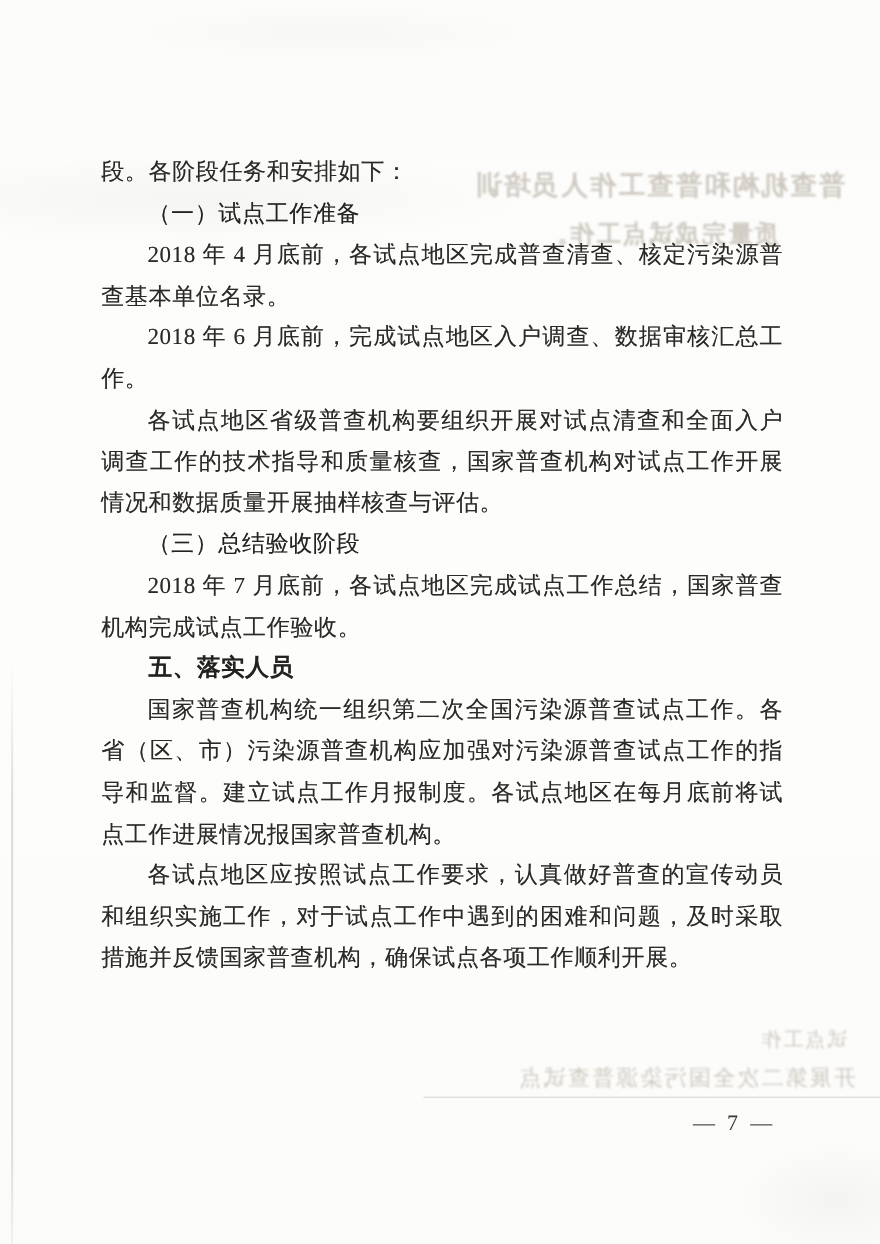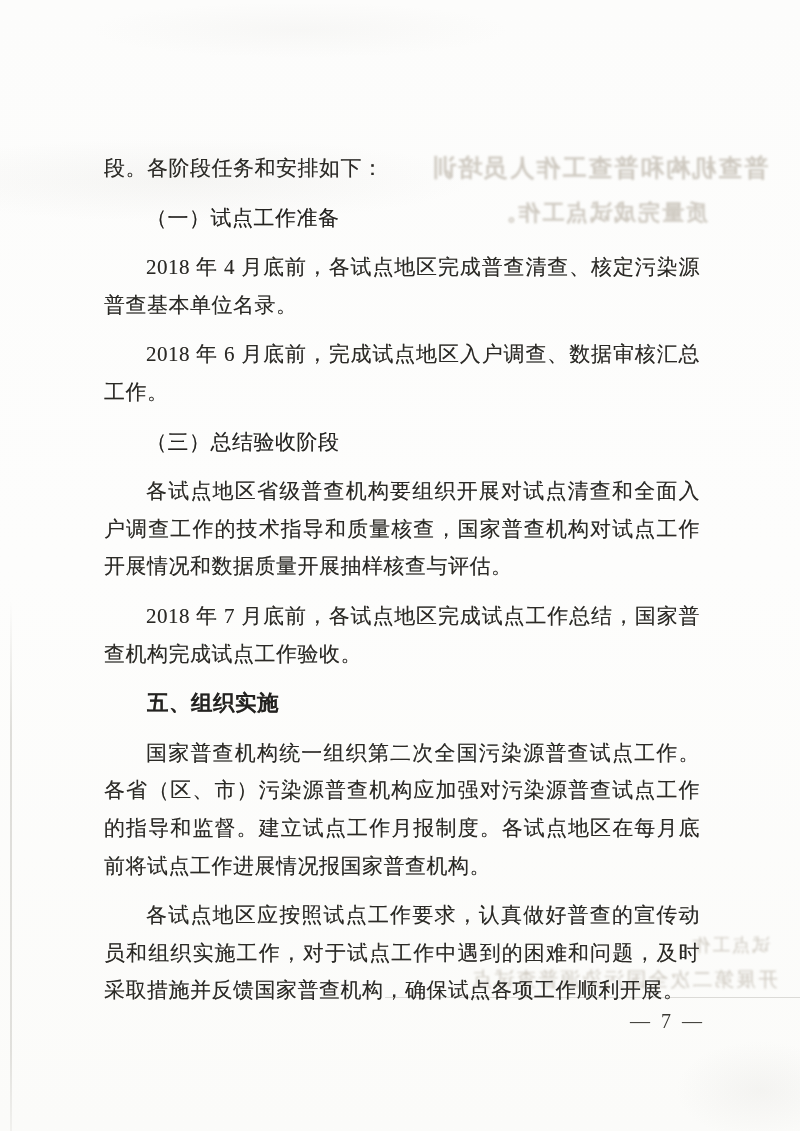--- a/index.html
+++ b/index.html
@@ -40,21 +40,21 @@
     background: rgba(188,186,180,0.50);
   }
   
   .doc-body {
     position: absolute; left: 92px; top: 138px; width: 620px;
     font-size: 21px; line-height: 37.6px;
     color: #2b2a26;
     letter-spacing: 0.5px;
     text-shadow: 0 0 0.5px rgba(40,38,34,0.45);
   }
-  .block { margin: 12px; text-align: justify; text-justify: inter-ideograph; }
+  .block { margin: 0; text-align: justify; text-justify: inter-ideograph; }
   .continuation { text-indent: 0; }
   .para { text-indent: 2em; }
   .heading-kai { text-indent: 2em; font-weight: 400; color: #242320; }
   .heading-hei {
     text-indent: 2em; font-weight: 700; color: #232220;
     font-family: "Liberation Sans", "DejaVu Sans", sans-serif;
     font-size: 21.5px;
   }
   .page-number {
     position: absolute; left: 630px; top: 1010px;
@@ -76,23 +76,23 @@
     </div>
 
   <div class="edge-line-left"></div>
   <div class="rule-bottom"></div>
 
   <div class="doc-body">
       <div class="block continuation">段。各阶段任务和安排如下：</div>
       <div class="block heading-kai">（一）试点工作准备</div>
       <div class="block para">2018 年 4 月底前，各试点地区完成普查清查、核定污染源普查基本单位名录。</div>
       <div class="block para">2018 年 6 月底前，完成试点地区入户调查、数据审核汇总工作。</div>
+      <div class="block para">各试点地区省级普查机构要组织开展对试点清查和全面入户调查工作的技术指导和质量核查，国家普查机构对试点工作开展情况和数据质量开展抽样核查与评估。</div>
       <div class="block heading-kai">（三）总结验收阶段</div>
-      <div class="block para">各试点地区省级普查机构要组织开展对试点清查和全面入户调查工作的技术指导和质量核查，国家普查机构对试点工作开展情况和数据质量开展抽样核查与评估。</div>
       <div class="block para">2018 年 7 月底前，各试点地区完成试点工作总结，国家普查机构完成试点工作验收。</div>
-      <div class="block heading-hei">五、组织实施</div>
+      <div class="block heading-hei">五、落实人员</div>
       <div class="block para">国家普查机构统一组织第二次全国污染源普查试点工作。各省（区、市）污染源普查机构应加强对污染源普查试点工作的指导和监督。建立试点工作月报制度。各试点地区在每月底前将试点工作进展情况报国家普查机构。</div>
       <div class="block para">各试点地区应按照试点工作要求，认真做好普查的宣传动员和组织实施工作，对于试点工作中遇到的困难和问题，及时采取措施并反馈国家普查机构，确保试点各项工作顺利开展。</div>
     </div>
 
   <div class="page-number">— 7 —</div>
 
 </div>
 
 </body></html>

